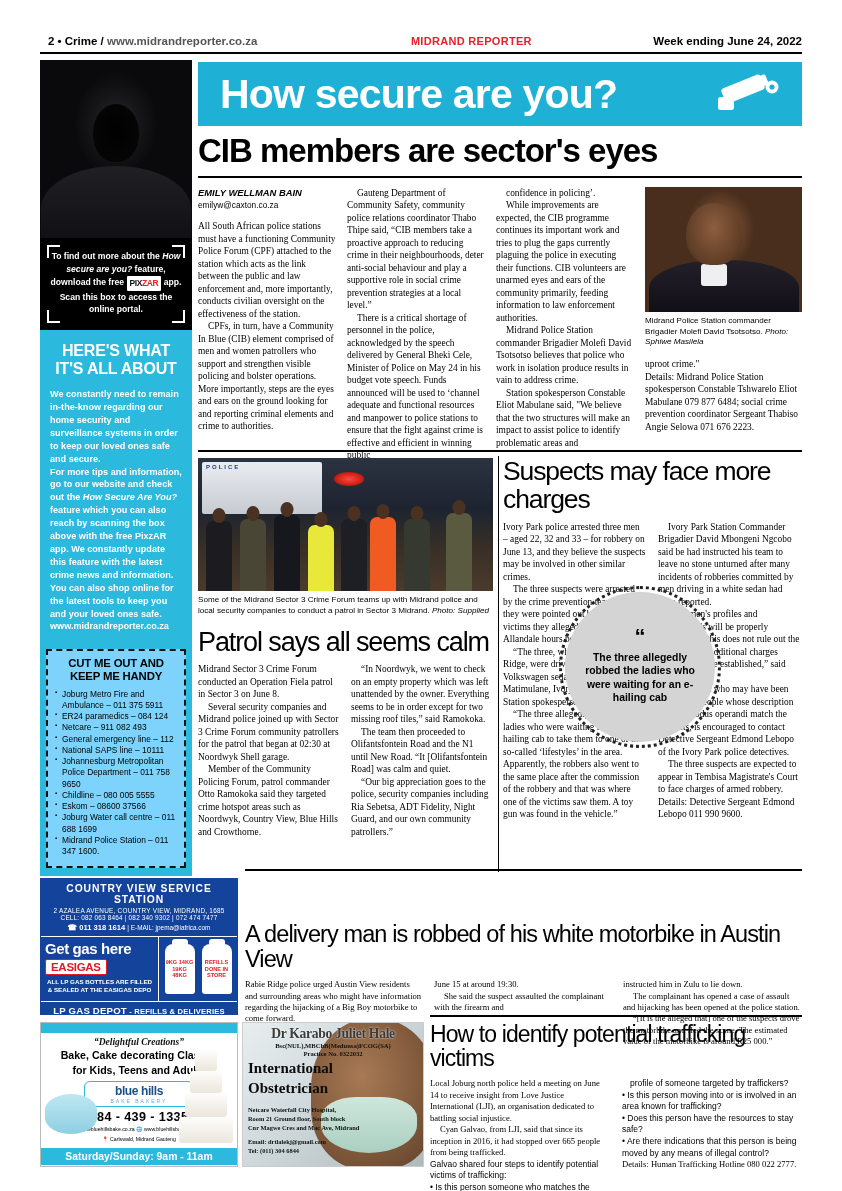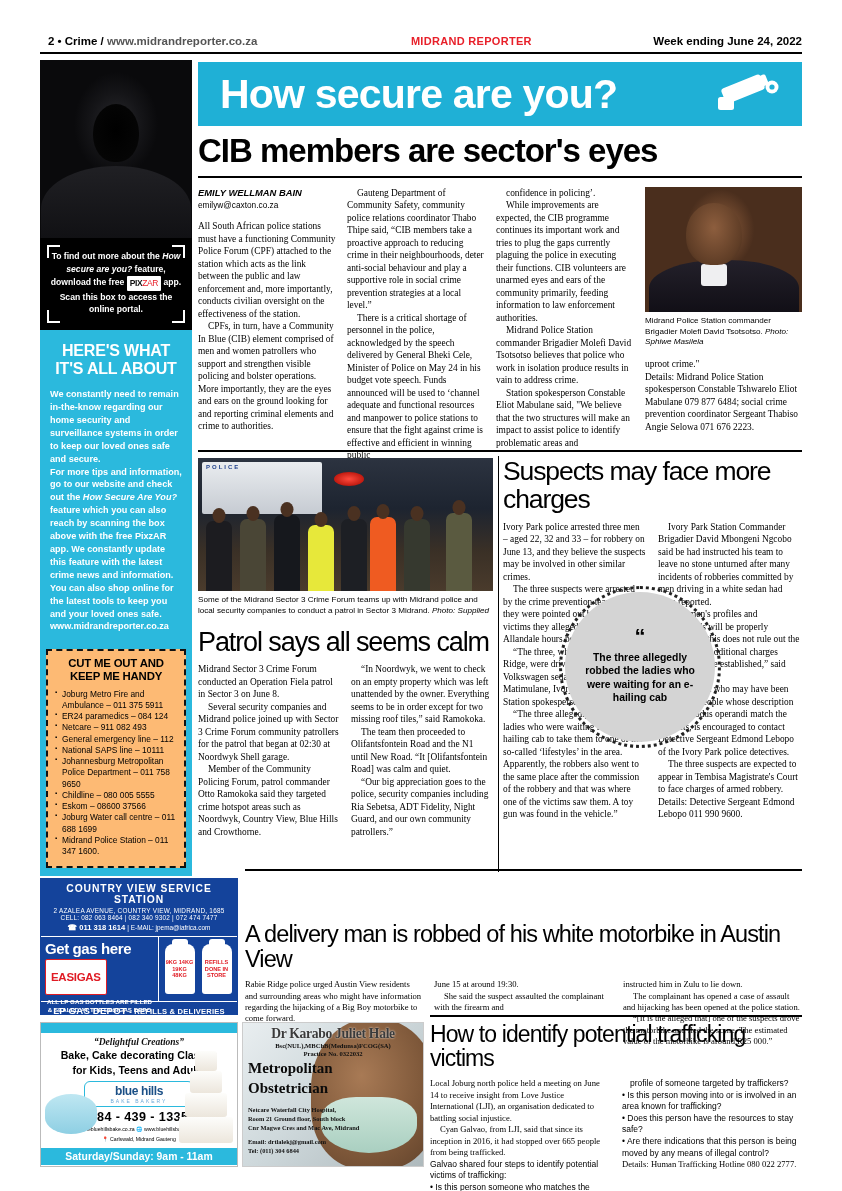--- a/index.html
+++ b/index.html
@@ -54,38 +54,38 @@
   .rail-qr .c1 { left:7px; top:7px; border-right:none; border-bottom:none; }
   .rail-qr .c2 { right:7px; top:7px; border-left:none; border-bottom:none; }
   .rail-qr .c3 { left:7px; bottom:7px; border-right:none; border-top:none; }
   .rail-qr .c4 { right:7px; bottom:7px; border-left:none; border-top:none; }
   .rail-qr em { font-style:italic; }
   .pixzar {
     display:inline-block; background:#fff; padding:1px 3px; border-radius:1px;
     font-size:8.5px; letter-spacing:-.4px; vertical-align:-1px;
   }
   .pixzar .k { color:#111; font-weight:900; }
-  .pixzar .r { color:#e8202a; font-weight:400; }
+  .pixzar .r { color:#e8202a; font-weight:700; }
 
   .rail-cyan {
     width:152px; background:#2bb9dd; color:#fff; padding:12px 10px 12px;
     font-family:"Liberation Sans", sans-serif;
   }
   .rail-cyan h2 {
     font-size:16px; line-height:1.12; text-align:center; font-weight:900;
     letter-spacing:-.2px; margin-bottom:10px;
   }
   .rail-cyan p { font-size:9.1px; line-height:1.42; font-weight:bold; }
   .rail-cyan p em { font-style:italic; }
 
   .rail-cut {
     width:152px; background:#2bb9dd; padding:4px 6px 8px;
   }
   .cut-box {
-    border:2.6px dashed #111; background:#fdba74; padding:6px 7px 9px;
+    border:2.6px dashed #111; background:#7dd3fc; padding:6px 7px 9px;
   }
   .cut-box h3 {
     font-family:"Liberation Sans", sans-serif; font-weight:900; font-size:11.4px;
     line-height:1.15; text-align:center; margin-bottom:5px; letter-spacing:-.2px;
   }
   .cut-box ul { list-style:none; }
   .cut-box li {
     font-family:"Liberation Sans", sans-serif; font-size:8.4px; line-height:1.34;
     padding-left:7px; position:relative; margin-bottom:0px;
   }
@@ -210,21 +210,21 @@
     font-family:"Liberation Sans", sans-serif; color:#fff; }
   .gas-top { padding:4px 6px 4px; }
   .gas-top .t1 { font-size:10.3px; font-weight:bold; letter-spacing:.9px; text-align:center; }
   .gas-top .t2 { font-size:6.4px; letter-spacing:.25px; text-align:center; margin-top:2px; }
   .gas-top .t3 { font-size:6.4px; letter-spacing:.2px; text-align:center; }
   .gas-top .t4 { font-size:7.6px; font-weight:bold; text-align:center; margin-top:2px; }
   .gas-mid { display:flex; border-top:1px solid #fff; border-bottom:1px solid #fff; height:66px; }
   .gas-mid-l { width:118px; border-right:1px solid #fff; padding:3px 4px; position:relative; }
   .gas-mid-l .gh { font-size:15px; font-weight:bold; letter-spacing:-.4px; }
   .easigas { display:inline-block; background:#fff; color:#e01b24; font-weight:900;
-    font-size:11.5px; padding:11px 5px; border-radius:2px; letter-spacing:-.3px;
+    font-size:11.5px; padding:1px 5px; border-radius:2px; letter-spacing:-.3px;
     border:1.6px solid #e01b24; margin-top:2px; }
   .gas-mid-l .gs { font-size:6.2px; font-weight:bold; text-align:center; margin-top:3px; line-height:1.25; }
   .gas-mid-r { flex:1; display:flex; align-items:center; justify-content:space-around; padding:2px; }
   .bottle { width:30px; height:50px; background:#fff; border-radius:8px 8px 3px 3px;
     position:relative; display:flex; align-items:center; justify-content:center; }
   .bottle:before { content:""; position:absolute; top:-5px; left:50%; transform:translateX(-50%);
     width:16px; height:7px; background:#fff; border-radius:3px 3px 0 0; }
   .bottle span { color:#e01b24; font-size:5.6px; font-weight:900; text-align:center; line-height:1.2; }
   .gas-bot { text-align:center; padding:3px 0; font-size:9.6px; font-weight:bold; letter-spacing:.2px; }
   .gas-bot .sm { font-size:7.6px; }
@@ -348,21 +348,21 @@
 
   <div class="lead">
     <h2>CIB members are sector's eyes</h2>
     <div class="lead-rule"></div>
     <div class="lead-cols">
 
       <div class="col w1">
         <div class="byline">EMILY WELLMAN BAIN</div>
         <div class="byemail">emilyw@caxton.co.za</div>
         <p class="noind">All South African police stations must have a functioning Community Police Forum (CPF) attached to the station which acts as the link between the public and law enforcement and, more importantly, conducts civilian oversight on the effectiveness of the station.</p>
-        <p>CPFs, in turn, have a Community In Blue (CIB) element comprised of men and women patrollers who support and strengthen visible policing and bolster operations. More importantly, they are the eyes and ears on the ground looking for and reporting criminal elements and crime to authorities.</p>
+        <p>CPFs, in turn, have a Community In Blue (CIB) element comprised of men and women patrollers who support and strengthen visible policing and bolster operations. More importantly, steps are the eyes and ears on the ground looking for and reporting criminal elements and crime to authorities.</p>
       </div>
 
       <div class="col w2">
         <p>Gauteng Department of Community Safety, community police relations coordinator Thabo Thipe said, “CIB members take a proactive approach to reducing crime in their neighbourhoods, deter anti-social behaviour and play a supportive role in social crime prevention strategies at a local level.”</p>
         <p>There is a critical shortage of personnel in the police, acknowledged by the speech delivered by General Bheki Cele, Minister of Police on May 24 in his budget vote speech. Funds announced will be used to ‘channel adequate and functional resources and manpower to police stations to ensure that the fight against crime is effective and efficient in winning public</p>
       </div>
 
       <div class="col w3">
         <p>confidence in policing’.</p>
         <p>While improvements are expected, the CIB programme continues its important work and tries to plug the gaps currently plaguing the police in executing their functions. CIB volunteers are unarmed eyes and ears of the community primarily, feeding information to law enforcement authorities.</p>
@@ -557,21 +557,21 @@
     <div class="cake-foot">Saturday/Sunday: 9am - 11am</div>
   </div>
 
   <div class="ad-doc">
     <div class="doc-face"></div>
     <div class="doc-mask"></div>
     <div class="doc-txt">
       <div class="doc-name">Dr Karabo Juliet Hale</div>
       <div class="doc-qual">Bsc(NUL),MBChB(Medunsa)FCOG(SA)</div>
       <div class="doc-pract">Practice No. 0322032</div>
-      <div class="doc-spec">Metropolitan</div>
+      <div class="doc-spec">International</div>
       <div class="doc-spec">Obstetrician</div>
       <div class="doc-addr">
         <span>Netcare Waterfall City Hospital,</span><br>
         <span>Room 21 Ground floor, South block</span><br>
         <span>Cnr Magwe Cres and Mac Ave, Midrand</span>
       </div>
       <div class="doc-mail">
         <span>Email: drtlalekj@gmail.com</span><br>
         <span>Tel: (011) 304 6844</span>
       </div>

